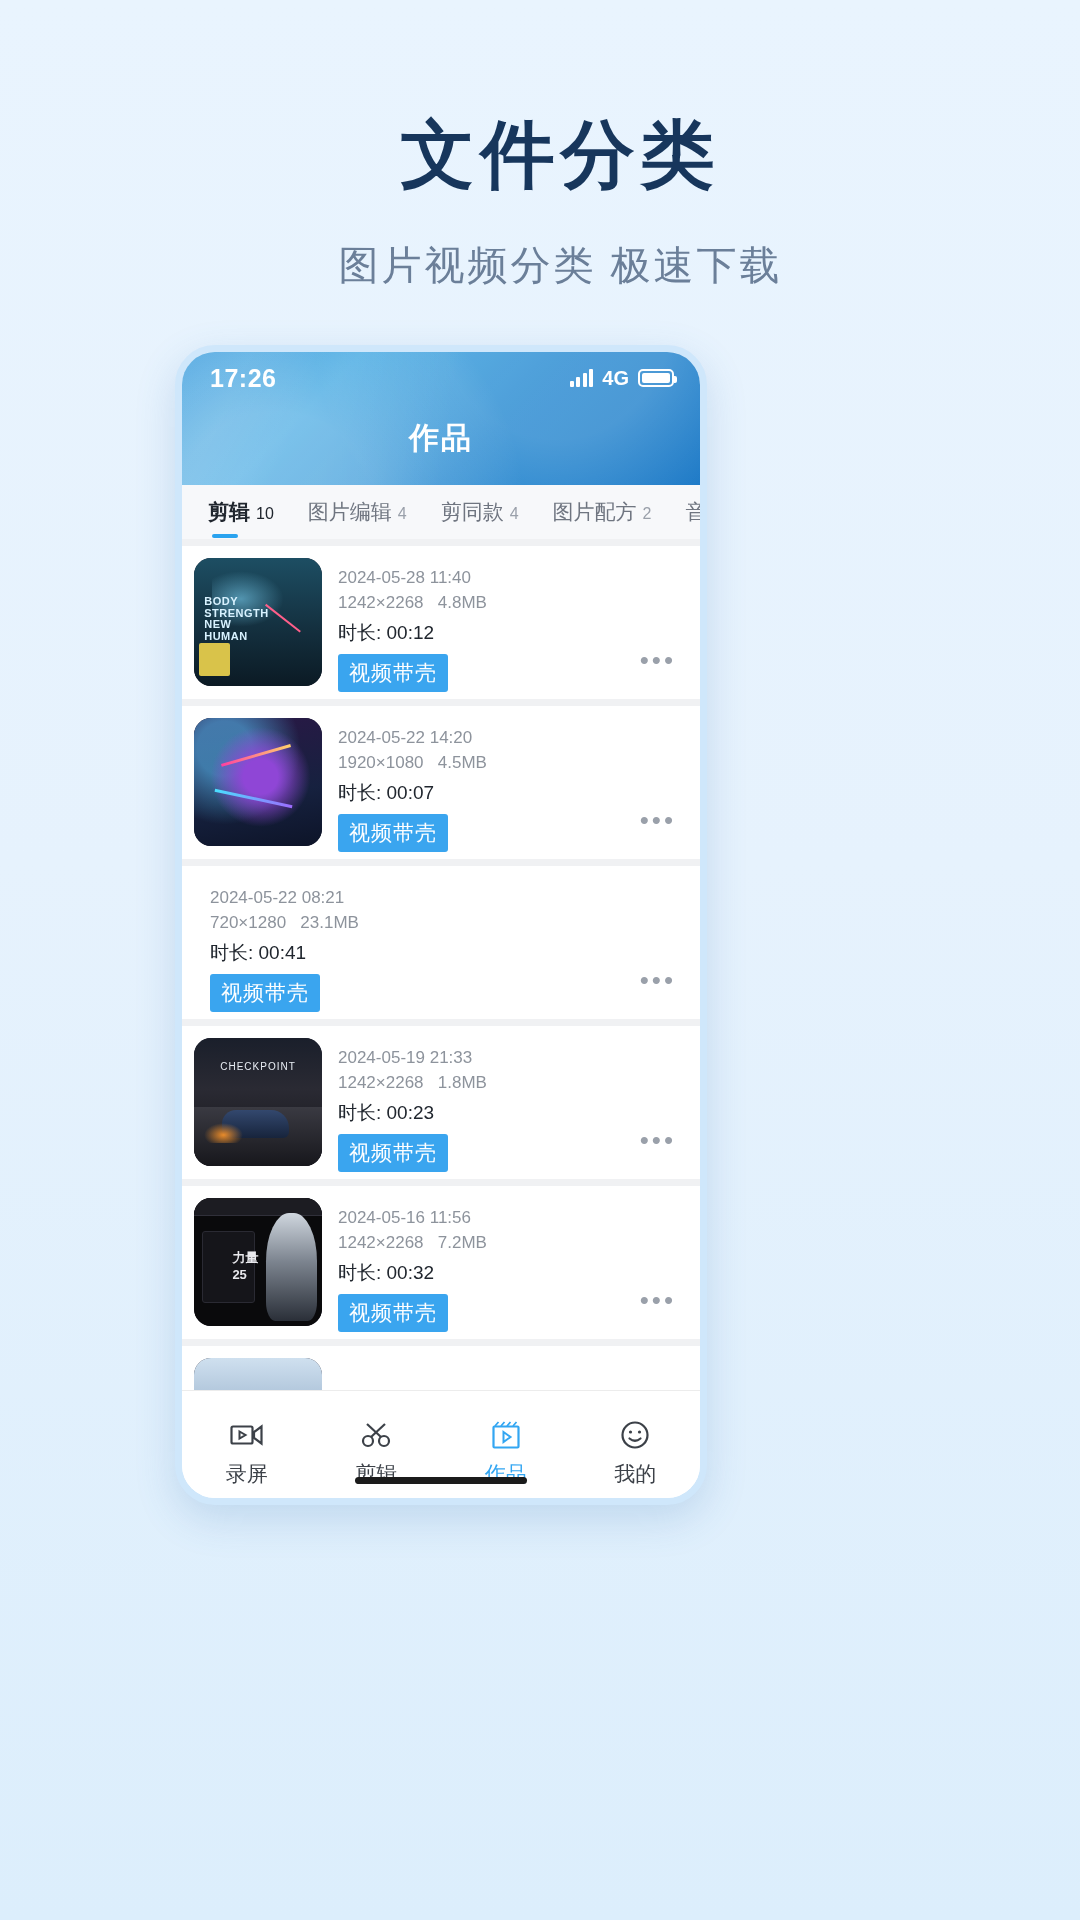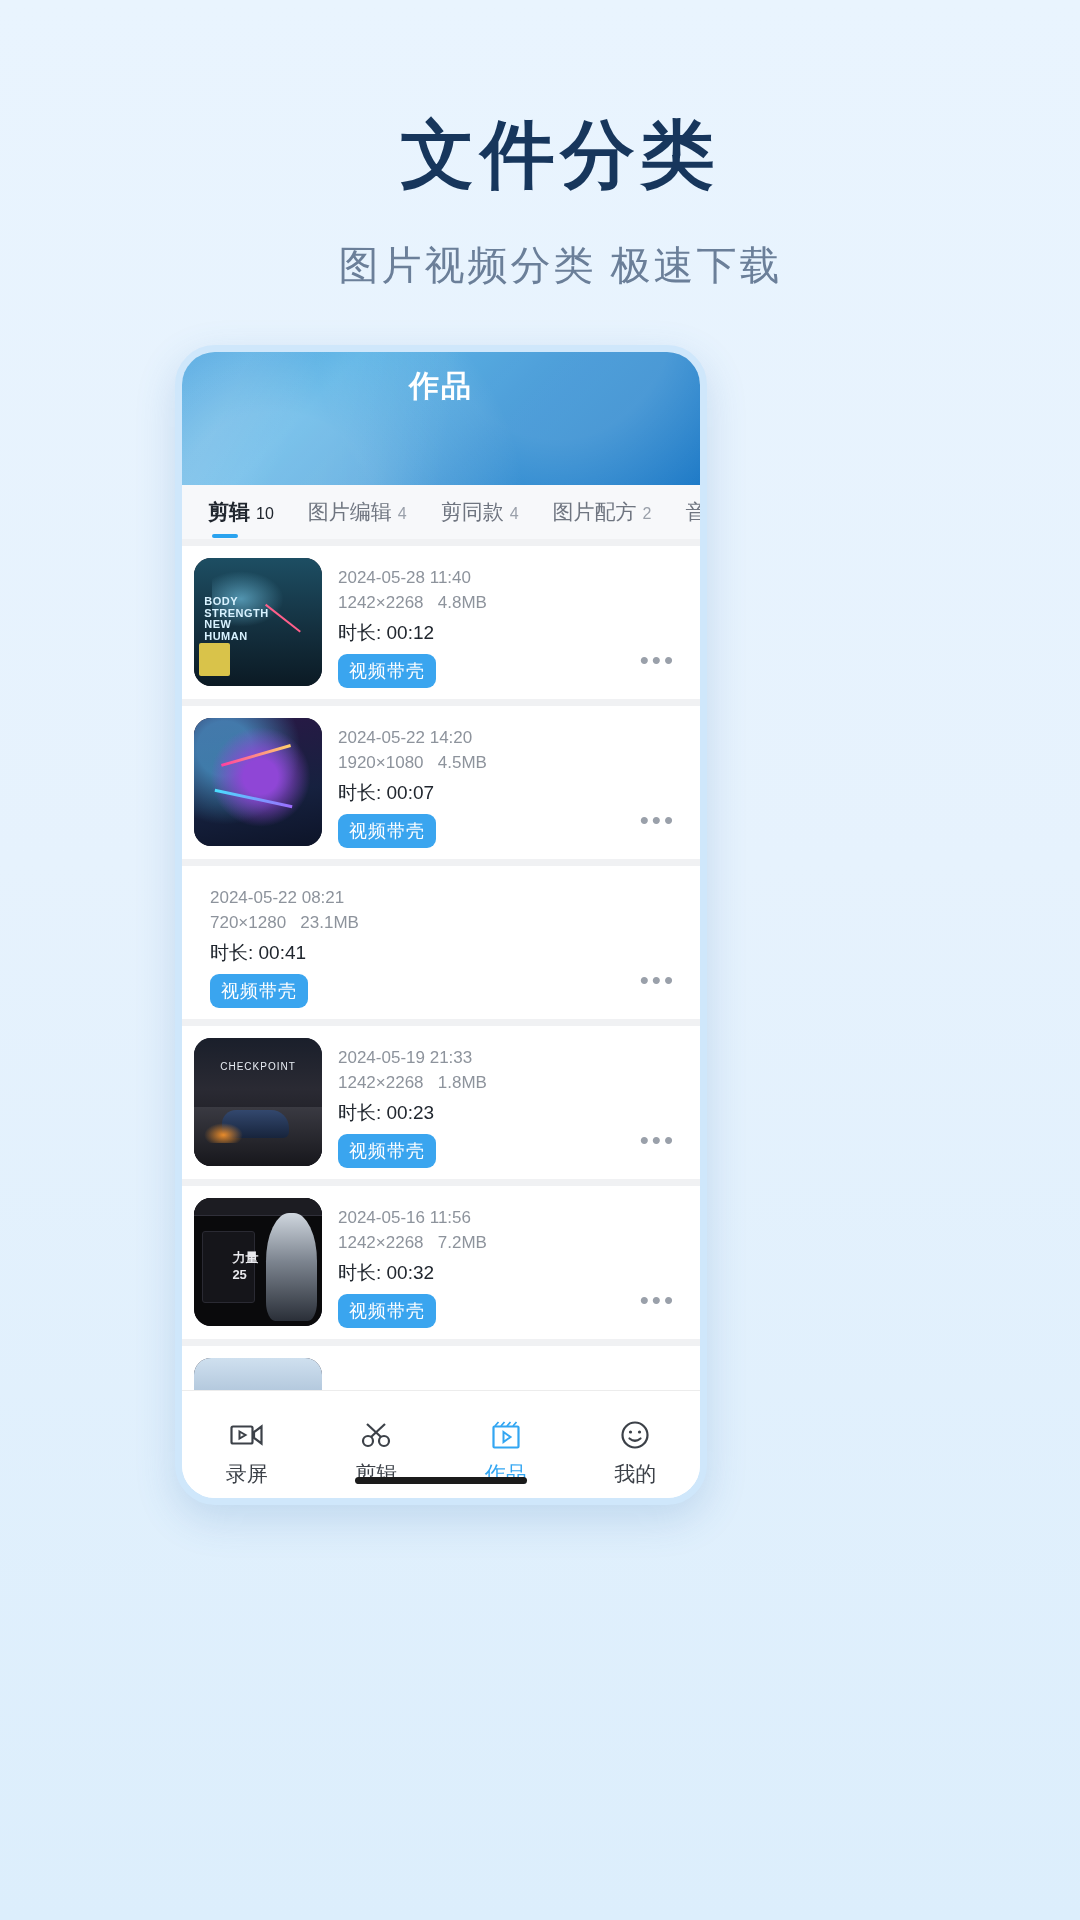--- a/index.html
+++ b/index.html
@@ -110,22 +110,22 @@
   .meta{ flex:1; padding-left:16px; min-width:0; display:flex; flex-direction:column; }
   .fname{
     font-size:23px; color:#1d2228; white-space:nowrap;
     overflow:hidden; text-overflow:ellipsis; margin-top:2px;
   }
   .fdate{ font-size:17px; color:#8d939c; margin-top:8px; }
   .fdim{ font-size:17px; color:#8d939c; margin-top:5px; }
   .fdur{ font-size:19px; color:#20262e; margin-top:7px; }
   .badge{
     margin-top:8px; align-self:flex-start;
-    background:#3aa5ef; color:#fff; font-size:18px;
-    padding:5px 11px; border-radius:9px; letter-spacing:1px;
+    background:#3aa5ef; color:#fff; font-size:21px;
+    padding:5px 11px; border-radius:3px; letter-spacing:1px;
   }
   .dots{
     position:absolute; right:24px; bottom:26px;
     font-size:26px; color:#9aa0aa; letter-spacing:3px; line-height:1;
   }
 
   
   .navbar{
     flex:none; height:108px; background:#fff;
     border-top:1px solid #ececec;
@@ -199,20 +199,35 @@
 <body>
 
 <div class="promo">
   <div class="promo-title">文件分类</div>
   <div class="promo-sub">图片视频分类 极速下载</div>
 </div>
 
 <div class="phone">
 
   <div class="hero">
+    <div class="statusbar">
+      <div class="clock">17:26</div>
+      <div class="status-right">
+        <span class="sig">
+            <i></i>
+            <i></i>
+            <i></i>
+            <i></i>
+          </span>
+        <span class="net">4G</span>
+        <span class="batt">
+            <i></i>
+          </span>
+      </div>
+    </div>
     <div class="hero-title">作品</div>
   </div>
 
   <div class="tabs">
     <div class="tab active">
       <span class="t-label">剪辑</span>
       <span class="t-count">10</span>
     </div>
     <div class="tab">
       <span class="t-label">图片编辑</span>

